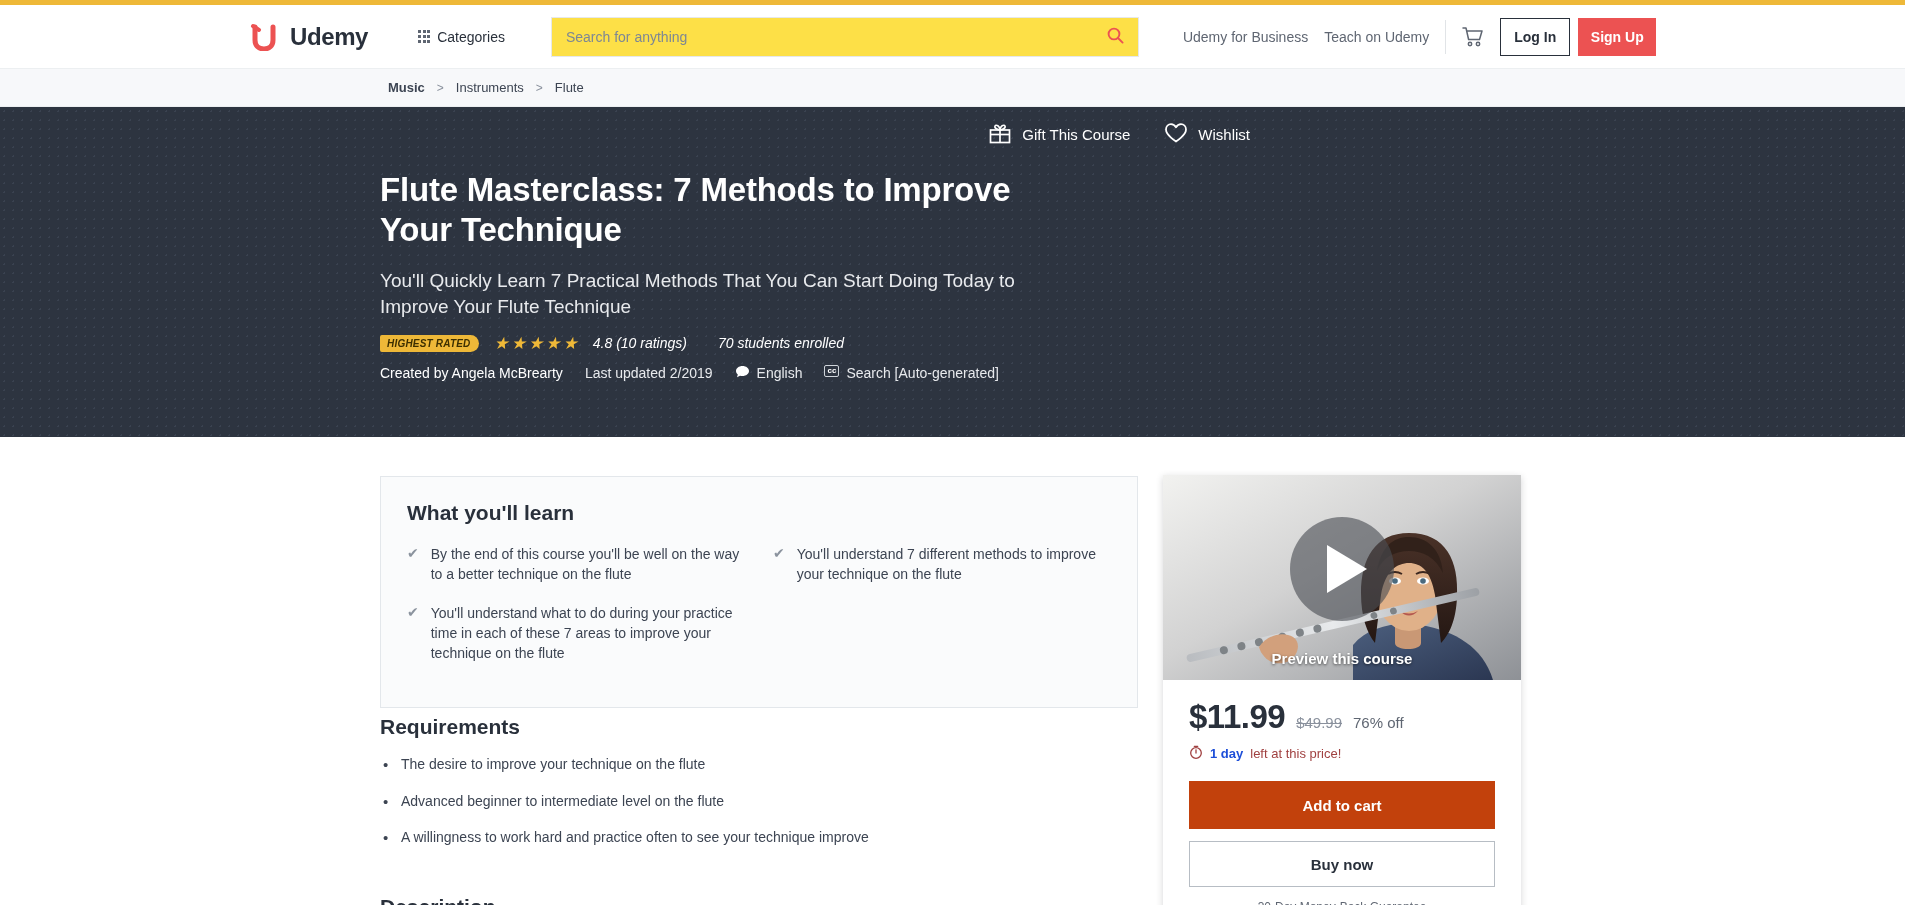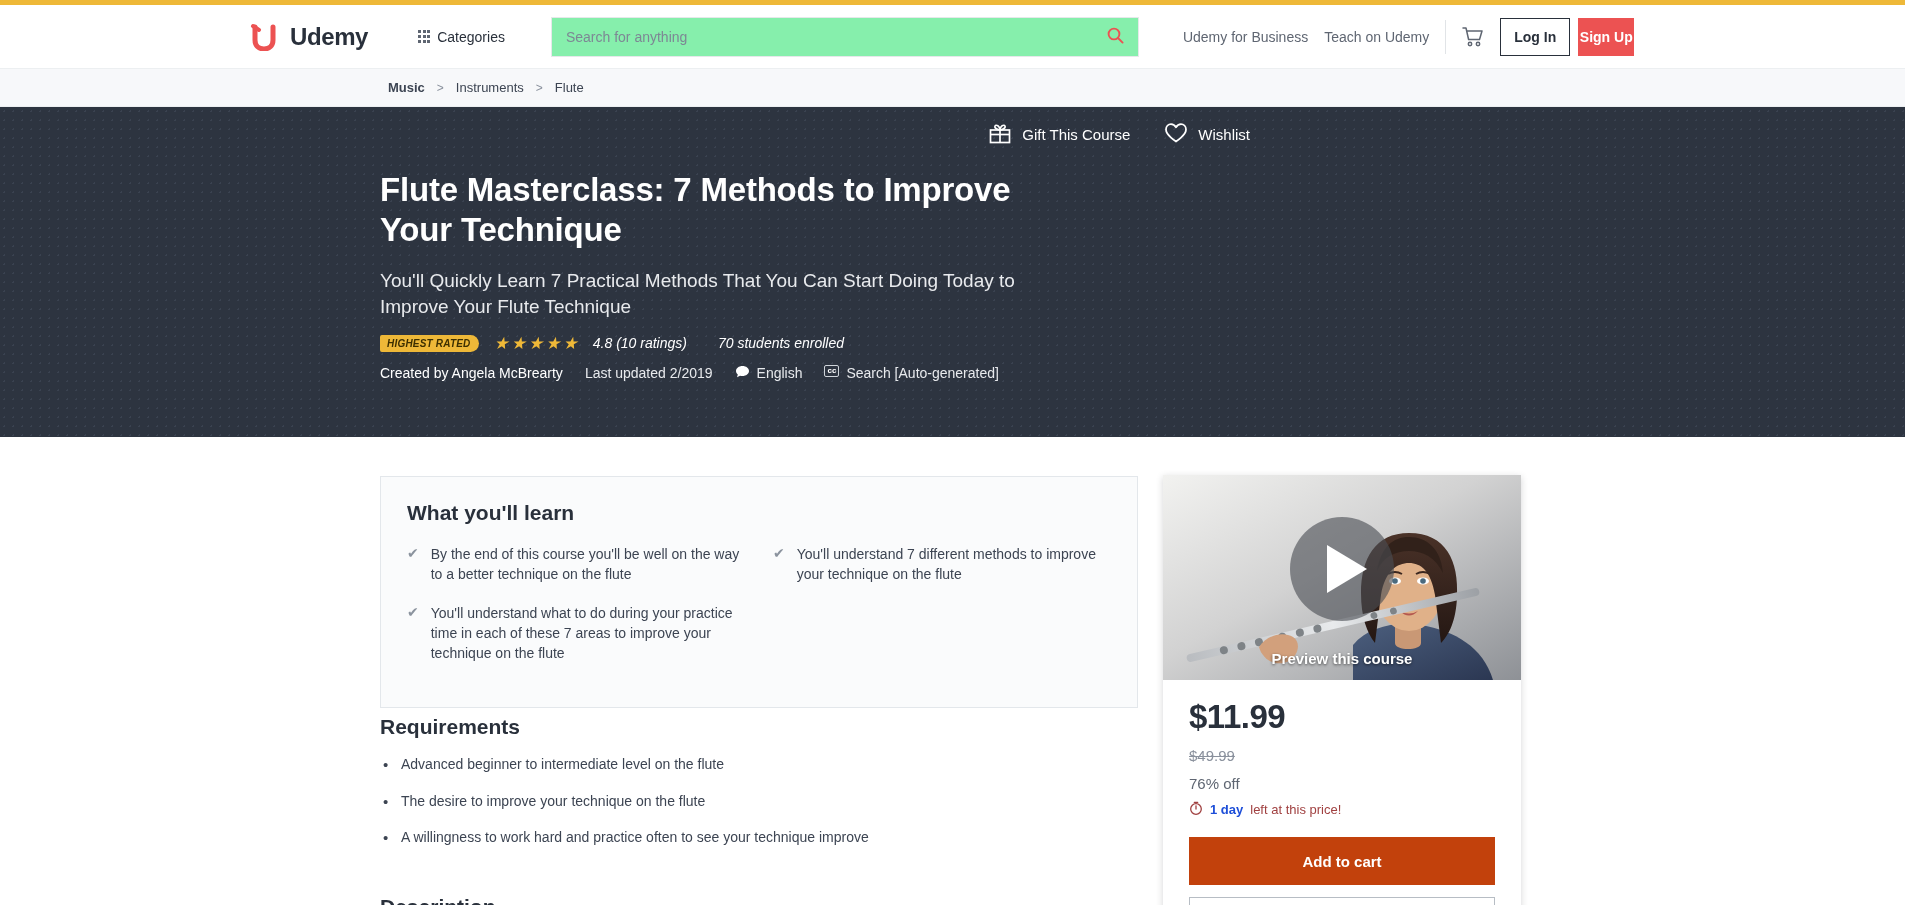--- a/index.html
+++ b/index.html
@@ -50,21 +50,21 @@
     display: grid;
     grid-template-columns: repeat(3, 3px);
     grid-template-rows: repeat(3, 3px);
     gap: 1.6px;
   }
   .grid-icon i { background: #5f6672; display: block; width: 3px; height: 3px; }
 
   .search-box {
     margin-left: 46px;
     width: 588px; height: 40px;
-    background: #86efac;
+    background: #fde047;
     border: 1px solid #e6e8ea;
     display: flex; align-items: center;
     padding: 0 14px;
   }
   .search-input {
     flex: 1; border: none; outline: none; background: transparent;
     font-size: 14px; color: #5f6672;
     font-family: "Liberation Sans", sans-serif;
   }
   .search-input::placeholder { color: #7d8794; }
@@ -82,21 +82,21 @@
   }
   .divider-v { width: 1px; height: 34px; background: #e1e4e7; }
   .cart-btn { cursor: pointer; display: flex; align-items: center; }
   .btn-login {
     width: 70px; height: 38px;
     border: 1px solid #29303b; background: #fff;
     font-size: 14px; font-weight: bold; color: #29303b;
     cursor: pointer; font-family: "Liberation Sans", sans-serif;
   }
   .btn-signup {
-    width: 56px; height: 38px;
+    width: 78px; height: 38px;
     border: none; background: #ec5252;
     font-size: 14px; font-weight: bold; color: #fff;
     cursor: pointer; font-family: "Liberation Sans", sans-serif;
   }
 
   
   .breadcrumb-bar {
     position: absolute; top: 69px; left: 0;
     width: 1905px; height: 38px;
     background: #f7f8fa;
@@ -226,21 +226,21 @@
     border-left: 40px solid #fff;
   }
   .preview-label {
     position: absolute; left: 0; right: 0; bottom: 13px;
     text-align: center; color: #fff;
     font-size: 15px; font-weight: bold;
     text-shadow: 0 1px 3px rgba(0,0,0,0.6);
   }
 
   .card-body { padding: 18px 26px 22px 26px; }
-  .price-row { display: flex; align-items: baseline; gap: 11px; flex-direction: column; }
+  .price-row { display: flex; align-items: baseline; gap: 11px; }
   .price-now { font-size: 33px; font-weight: bold; color: #29303b; letter-spacing: -0.5px; }
   .price-old { font-size: 15px; color: #8a919d; text-decoration: line-through; }
   .price-off { font-size: 15px; color: #5f6672; }
   .deadline {
     margin-top: 9px; display: flex; align-items: center; gap: 7px;
     font-size: 13px; color: #a04040;
   }
   .deadline b { color: #1d4ed8; text-align: center; }
 
   .btn-cart {
@@ -407,22 +407,22 @@
       <div class="learn-item">
         <span class="check">✔</span>
         <span>You'll understand what to do during your practice time in each of these 7 areas to improve your technique on the flute</span>
       </div>
     </div>
   </div>
 
   <div class="req-section">
     <div class="req-head">Requirements</div>
     <ul class="req-list">
+      <li>The desire to improve your technique on the flute</li>
       <li>Advanced beginner to intermediate level on the flute</li>
-      <li>The desire to improve your technique on the flute</li>
       <li>A willingness to work hard and practice often to see your technique improve</li>
     </ul>
   </div>
 
   <div class="desc-head">Description</div>
 
   <div class="side-card">
 
     <div class="video-thumb">
       <svg class="thumb-svg" viewBox="0 0 358 205" preserveAspectRatio="xMidYMid slice">

